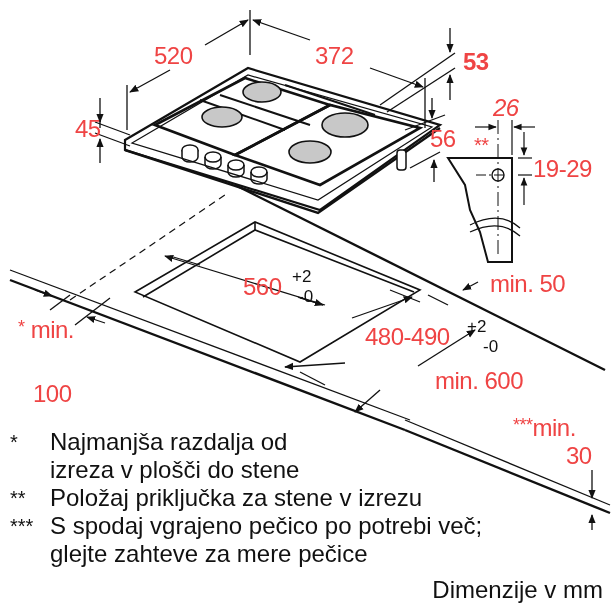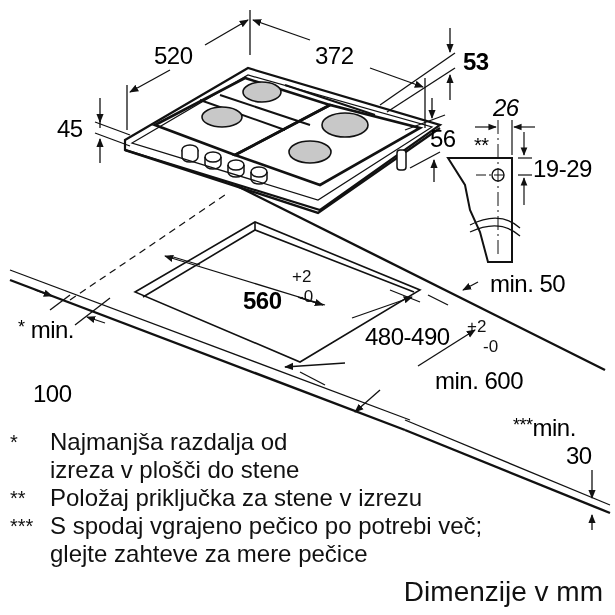--- a/index.html
+++ b/index.html
@@ -1,24 +1,24 @@
 <!DOCTYPE html>
 <html><head>
 <meta charset="utf-8">
 <style>
   html, body { margin:0; padding:0; background:#ffffff; }
   body { width:615px; height:615px; overflow:hidden; position:relative; font-family:"Liberation Sans", sans-serif; color:#111; }
   #diagram { position:absolute; left:0; top:0; width:615px; height:615px; }
-  .lbl { position:absolute; font-family:"Liberation Sans", sans-serif; font-size:24px; line-height:1; color:#000000; white-space:nowrap; letter-spacing:-0.5px; }
+  .lbl { position:absolute; font-family:"Liberation Sans", sans-serif; font-size:24px; line-height:1; color:#ef4444; white-space:nowrap; letter-spacing:-0.5px; }
   .tol { position:absolute; font-size:17px; line-height:1; }
   .notes { position:absolute; left:10px; top:428px; font-size:24px; line-height:28px; }
   .note-row { display:flex; white-space:nowrap; }
   .note-mark { width:40px; flex:none; font-size:20px; }
   .note-cont { padding-left:40px; white-space:nowrap; }
-  .units { position:absolute; right:12px; top:576px; font-size:28px; }
+  .units { position:absolute; right:12px; top:576px; font-size:24px; }
 </style>
 </head>
 <body>
 
 <svg id="diagram" viewBox="0 0 615 615" xmlns="http://www.w3.org/2000/svg">
   <defs>
     <marker id="ah" viewBox="0 0 10 10" refX="9" refY="5" markerWidth="7" markerHeight="7" orient="auto-start-reverse">
       <path d="M0,1 L10,5 L0,9 z" fill="#111"></path>
     </marker>
   </defs>
@@ -128,27 +128,27 @@
     <line x1="518" y1="158" x2="532" y2="158" stroke-width="1.2"></line>
     <line x1="518" y1="175" x2="532" y2="175" stroke-width="1.2"></line>
     <line x1="524" y1="132" x2="524" y2="155" stroke-width="1.2" marker-end="url(#ah)"></line>
     <line x1="524" y1="205" x2="524" y2="178" stroke-width="1.2" marker-end="url(#ah)"></line>
   </g>
 </svg>
 
 <div class="lbl" style="left:154px;top:44px;">520</div>
 <div class="lbl" style="left:315px;top:44px;">372</div>
 <div class="lbl" style="left:463px;top:50px;font-weight:bold;">53</div>
-<div class="lbl" style="left:57px;top:117px;">45</div>
+<div class="lbl" style="left:75px;top:117px;">45</div>
 <div class="lbl" style="left:430px;top:127px;">56</div>
 <div class="lbl" style="left:493px;top:96px;font-style:italic;">26</div>
 <div class="lbl" style="left:474px;top:135px;font-size:20px;">**</div>
 <div class="lbl" style="left:533px;top:157px;">19-29</div>
 
-<div class="lbl" style="left:243px;top:289px;font-weight:bold;">
+<div class="lbl" style="left:243px;top:275px;">
   <span>560</span>
 </div>
 <div class="tol" style="left:292px;top:268px;">+2</div>
 <div class="tol" style="left:298px;top:288px;">-0</div>
 
 <div class="lbl" style="left:365px;top:325px;">480-490</div>
 <div class="tol" style="left:467px;top:318px;">+2</div>
 <div class="tol" style="left:483px;top:338px;">-0</div>
 
 <div class="lbl" style="left:490px;top:272px;">min. 50</div>

